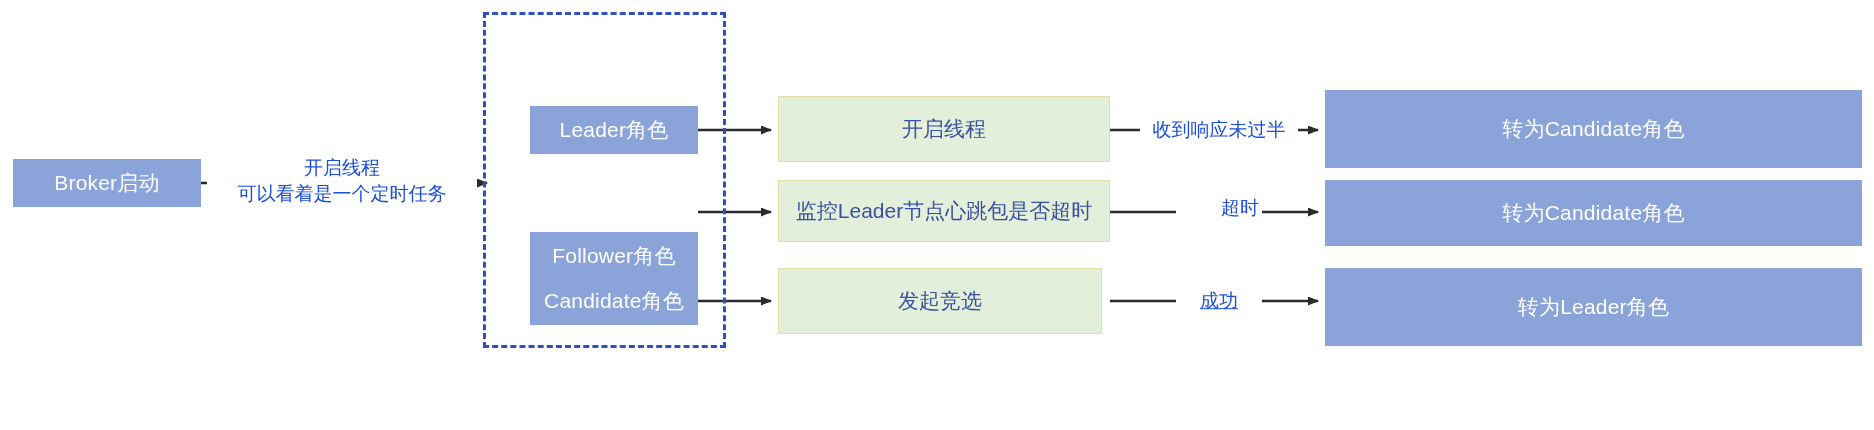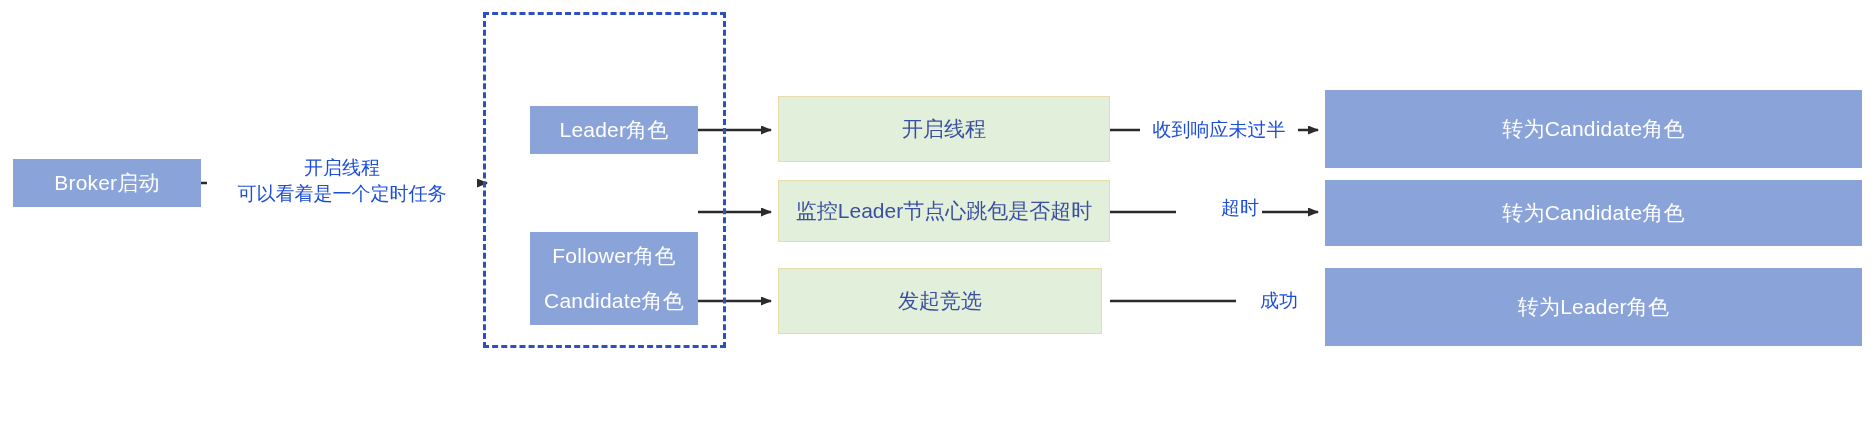--- a/index.html
+++ b/index.html
@@ -113,21 +113,21 @@
   <div class="node node-green" style="left:778px; top:96px; width:332px; height:66px;">开启线程</div>
 
   <div class="node node-green" style="left:778px; top:180px; width:332px; height:62px;">监控Leader节点心跳包是否超时</div>
 
   <div class="node node-green" style="left:778px; top:268px; width:324px; height:66px;">发起竞选</div>
 
   <div class="edge-label" style="left:1140px; top:130px; width:152px; transform:translateY(-50%);">收到响应未过半</div>
 
   <div class="edge-label" style="left:1176px; top:208px; width:80px; transform:translateY(-50%);text-align:right;">超时</div>
 
-  <div class="edge-label" style="left:1236px; top:301px; width:80px; transform:translateY(-50%);">成功</div>
+  <div class="edge-label" style="left:1176px; top:301px; width:80px; transform:translateY(-50%);text-decoration:underline;">成功</div>
 
   <div class="node node-blue" style="left:1325px; top:90px; width:537px; height:78px;">转为Candidate角色</div>
 
   <div class="node node-blue" style="left:1325px; top:180px; width:537px; height:66px;">转为Candidate角色</div>
 
   <div class="node node-blue" style="left:1325px; top:268px; width:537px; height:78px;">转为Leader角色</div>
 
 </div>
 
 </body></html>

